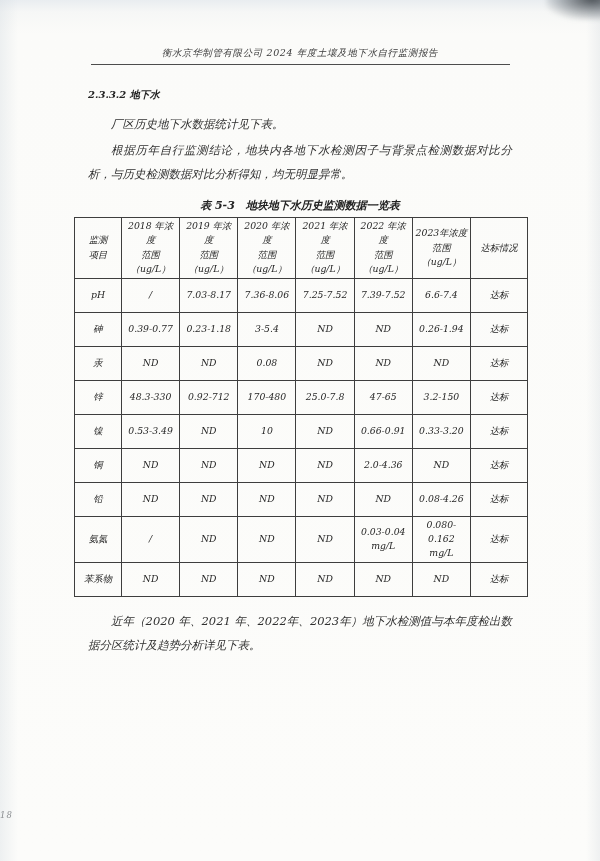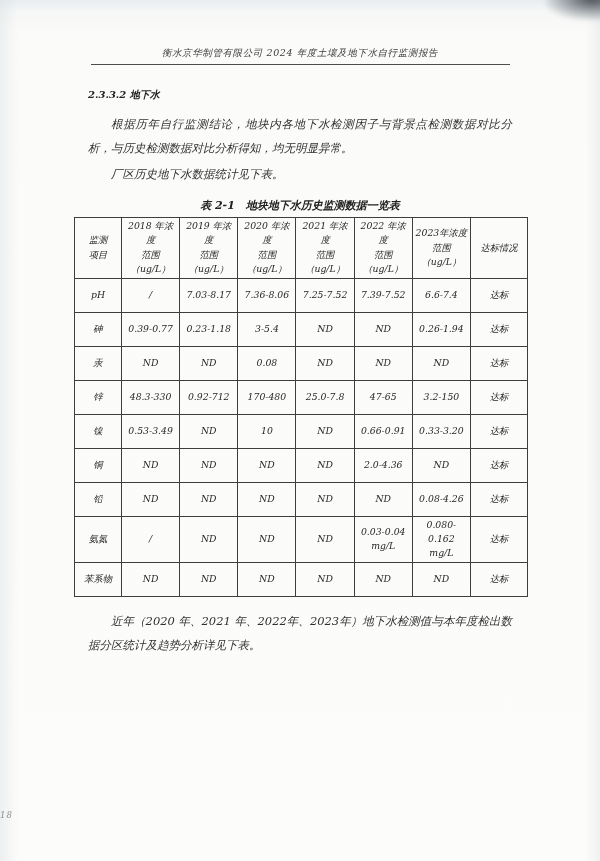--- a/index.html
+++ b/index.html
@@ -105,25 +105,25 @@
 <div class="page">
 
   <div class="corner-smudge"></div>
 
   <div class="page-header-title">衡水京华制管有限公司 2024 年度土壤及地下水自行监测报告</div>
   <div class="header-rule"></div>
 
   <div class="content">
     <h2 class="section-heading">2.3.3.2 地下水</h2>
 
+    <p class="para">厂区历史地下水数据统计见下表。</p>
+
     <p class="para">根据历年自行监测结论，地块内各地下水检测因子与背景点检测数据对比分析，与历史检测数据对比分析得知，均无明显异常。</p>
 
-    <p class="para">厂区历史地下水数据统计见下表。</p>
-
-    <div class="table-title">表 2-1　地块地下水历史监测数据一览表</div>
+    <div class="table-title">表 5-3　地块地下水历史监测数据一览表</div>
 
     <table class="gw">
       <thead id="gw-head">
           <tr>
             <th>监测
 项目</th>
             <th>2018 年浓度
 范围
 （ug/L）</th>
             <th>2019 年浓度

